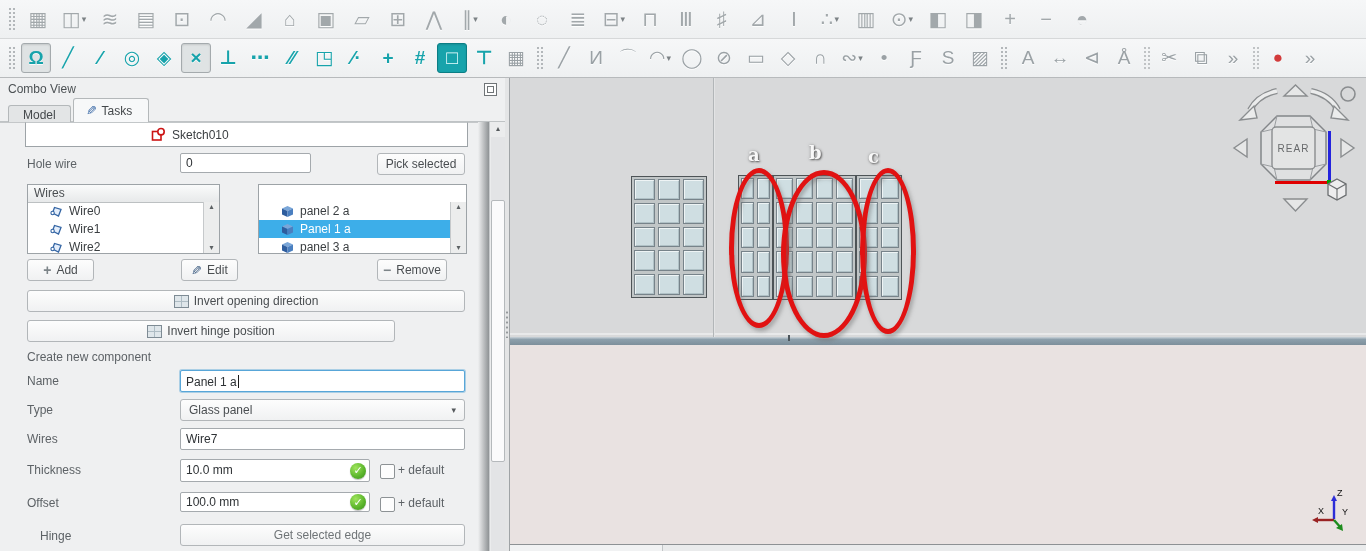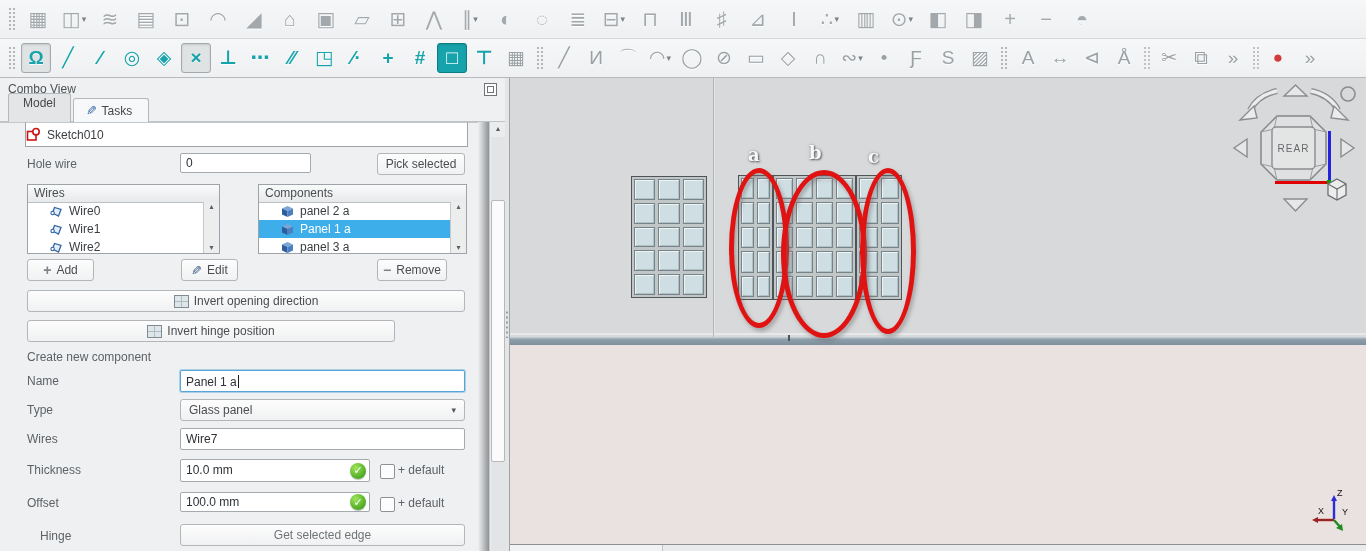--- a/index.html
+++ b/index.html
@@ -38,30 +38,30 @@
   
   .combo-view{position:relative;width:505px;height:473px;background:#eff0f1;flex:none;}
   .cv-title{height:22px;display:flex;align-items:center;justify-content:space-between;
     padding:0 8px;font-size:12px;color:#4c5154;gap:16px;}
   .float-btn{width:11px;height:11px;border:1px solid #6f7477;position:relative;background:#fdfdfd;}
   .float-btn:before{content:"";position:absolute;left:2px;top:2px;width:5px;height:5px;border:1px solid #6f7477;}
   .cv-tabs{display:flex;align-items:flex-end;height:22px;padding-left:8px;position:relative;}
   .cv-tabs:after{content:"";position:absolute;left:0;right:0;bottom:0;height:1px;background:#bfc3c5;}
   .tab{position:relative;z-index:1;font-size:12px;color:#44484b;background:#e3e5e6;
     border:1px solid #b4b8ba;border-bottom:none;border-radius:3px 3px 0 0;
-    padding:2px 14px 12px 14px;margin-right:2px;}
+    padding:2px 14px 0 14px;margin-right:2px;}
   .tab.active{background:#f7f8f9;padding:4px 16px 4px 12px;z-index:2;display:flex;align-items:center;gap:5px;}
   .pencil{color:#3465a4;font-size:13px;transform:scaleX(-1);display:inline-block;}
 
   .cv-body{position:absolute;left:0;top:44px;width:478px;height:429px;background:#eff0f1;
     border-top:1px solid #c4c7c9;font-size:12px;color:#5b6063;}
   .cv-body .lbl{position:absolute;color:#5d6266;}
 
   .listbox{position:absolute;background:#fff;border:1px solid #9da3a7;border-top-color:#c3c7c9;}
-  .sketch-item{display:flex;align-items:center;gap:6px;height:100%;color:#3a3e41;}
+  .sketch-item{display:flex;align-items:center;gap:6px;padding-left:125px;height:100%;color:#3a3e41;}
 
   .txt{position:absolute;height:20px;background:#fff;border:1px solid #a5aaae;border-radius:2px;
     font-size:12px;color:#2e3235;padding:0 5px;line-height:20px;box-sizing:border-box;}
   input.txt{font-family:inherit;}
   .txt.focus{border:1px solid #58a6d8;box-shadow:0 0 0 1px rgba(88,166,216,.45);}
   .caret{display:inline-block;width:1px;height:13px;background:#1a1a1a;vertical-align:-2px;margin-left:1px;}
   .with-check{display:flex;align-items:center;justify-content:space-between;padding-right:3px;}
   .chk-ok{width:16px;height:16px;border-radius:50%;flex:none;
     background:radial-gradient(circle at 35% 30%,#9fe55c,var(--valid-green) 60%,#3c8d1f);
     display:flex;align-items:center;justify-content:center;box-shadow:0 1px 1px rgba(0,0,0,.25);}
@@ -425,21 +425,20 @@
                 <span>Wire2</span>
               </div>
             </div>
           <div class="lp-scroll">
             <span class="sb-btn">▴</span>
             <span class="sb-btn">▾</span>
           </div>
         </div>
 
         <div class="listpanel" style="left:258px;top:61px;width:209px;height:70px">
-          <div class="lp-head">Components</div>
           <div class="lp-body">
 
               <div class="lp-item">
                 <svg width="13" height="13" viewBox="0 0 13 13">
                   <polygon points="6.5,1 12,3.5 6.5,6 1,3.5" fill="#7aa6d8"></polygon>
                   <polygon points="1,3.5 6.5,6 6.5,12 1,9.5" fill="#2e5d9e"></polygon>
                   <polygon points="12,3.5 6.5,6 6.5,12 12,9.5" fill="#4a7fc0"></polygon>
                 </svg>
                 <span>panel 2 a</span>
               </div>

